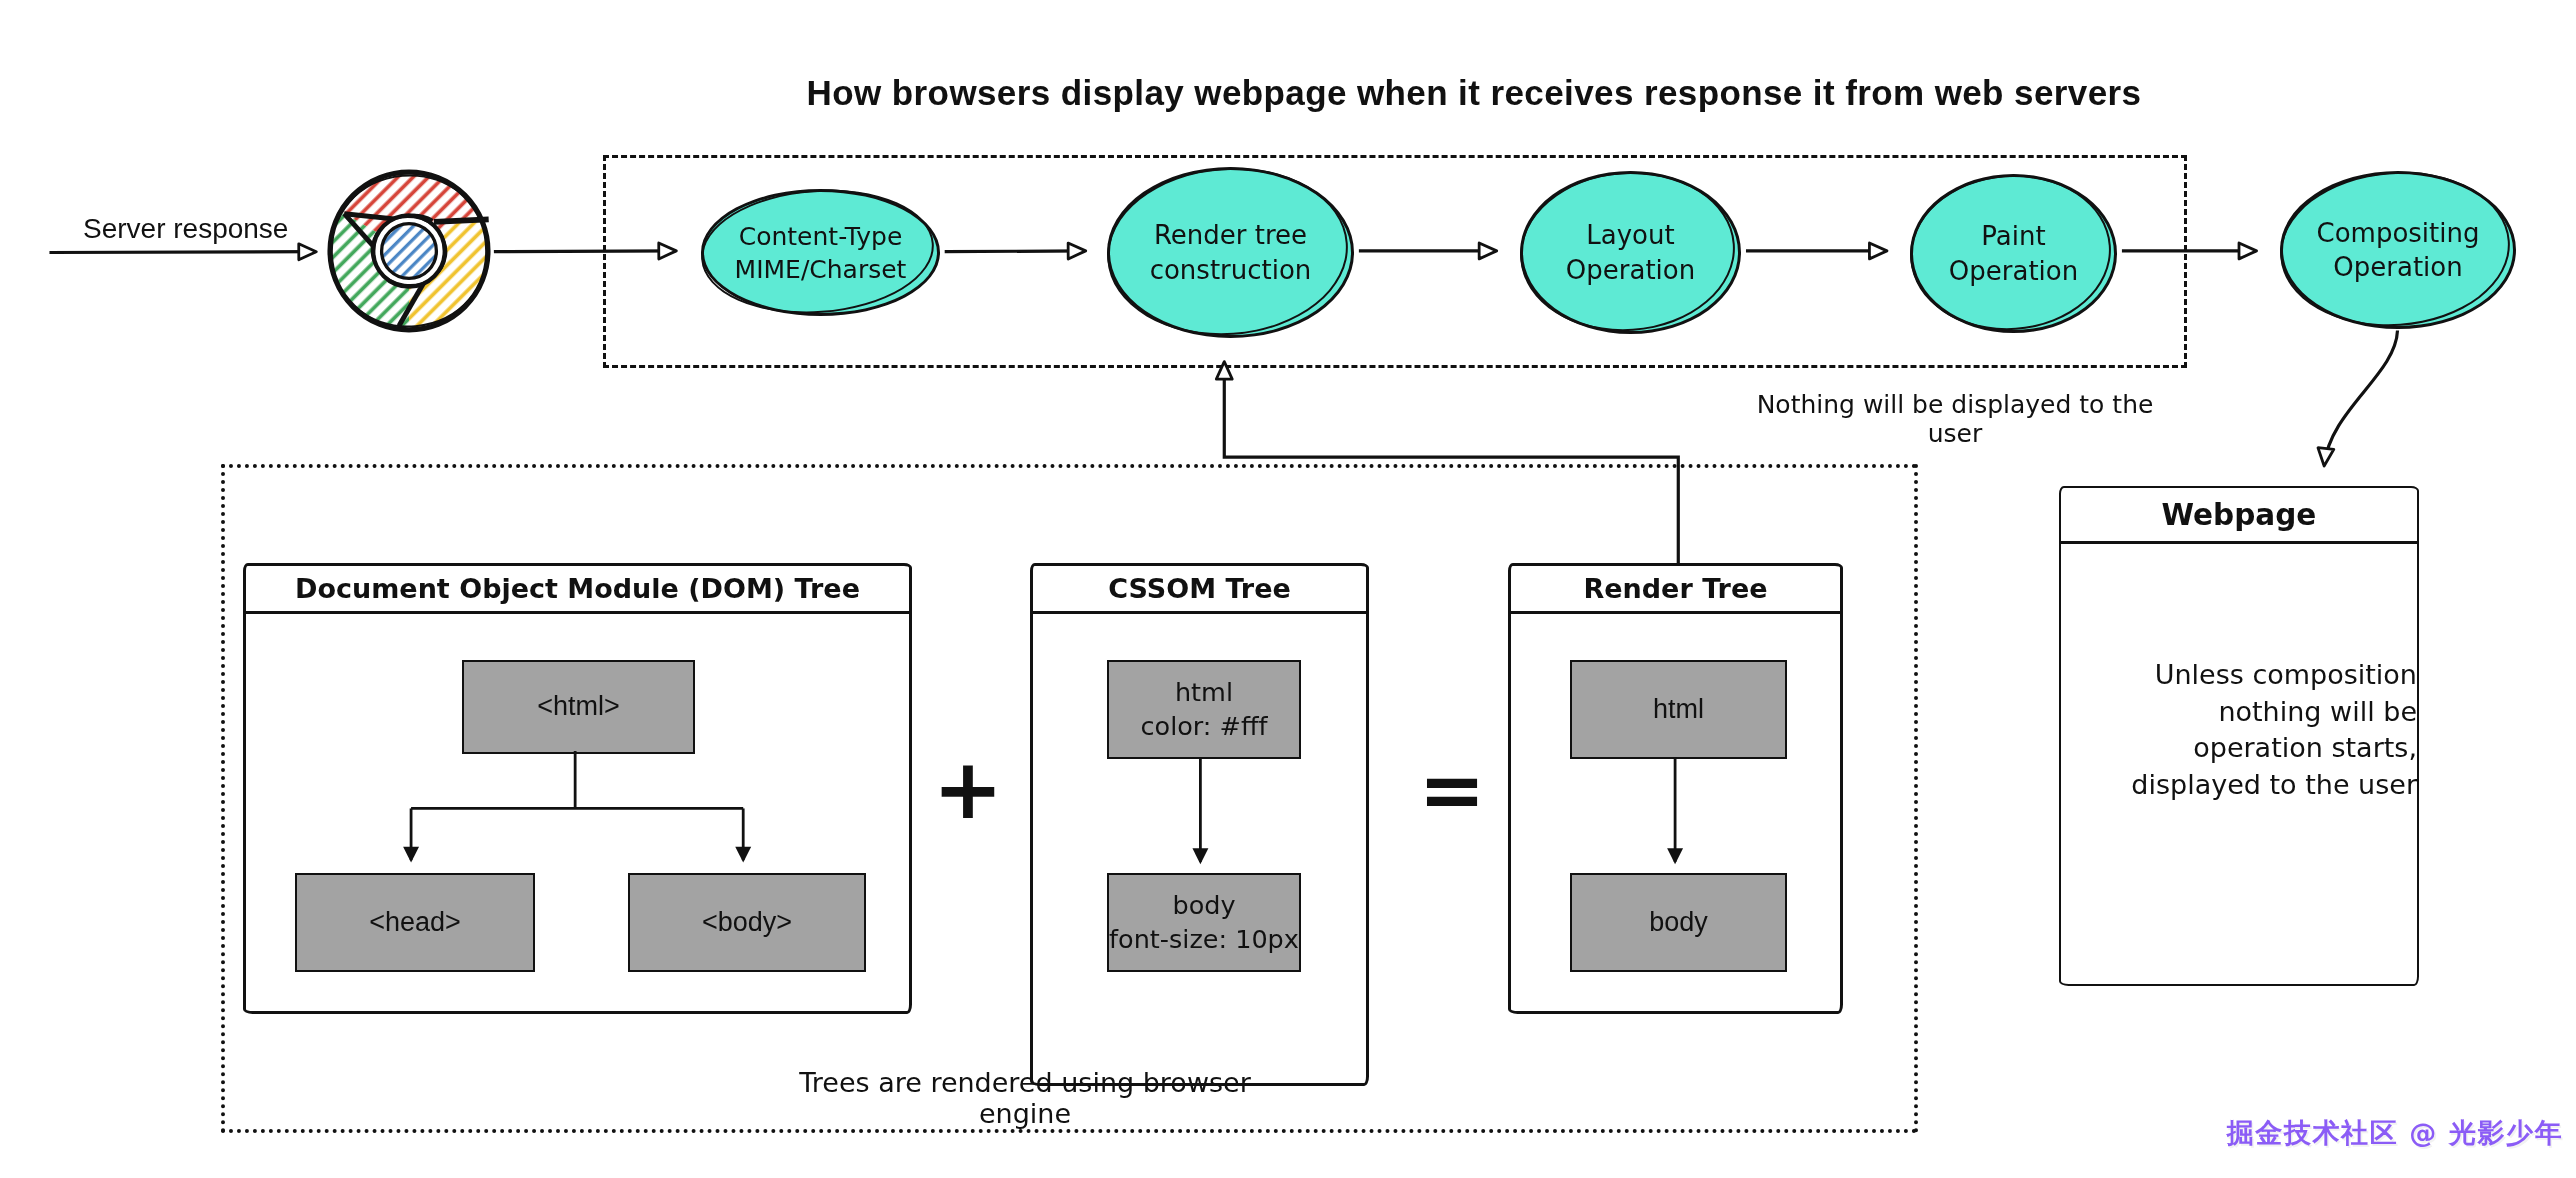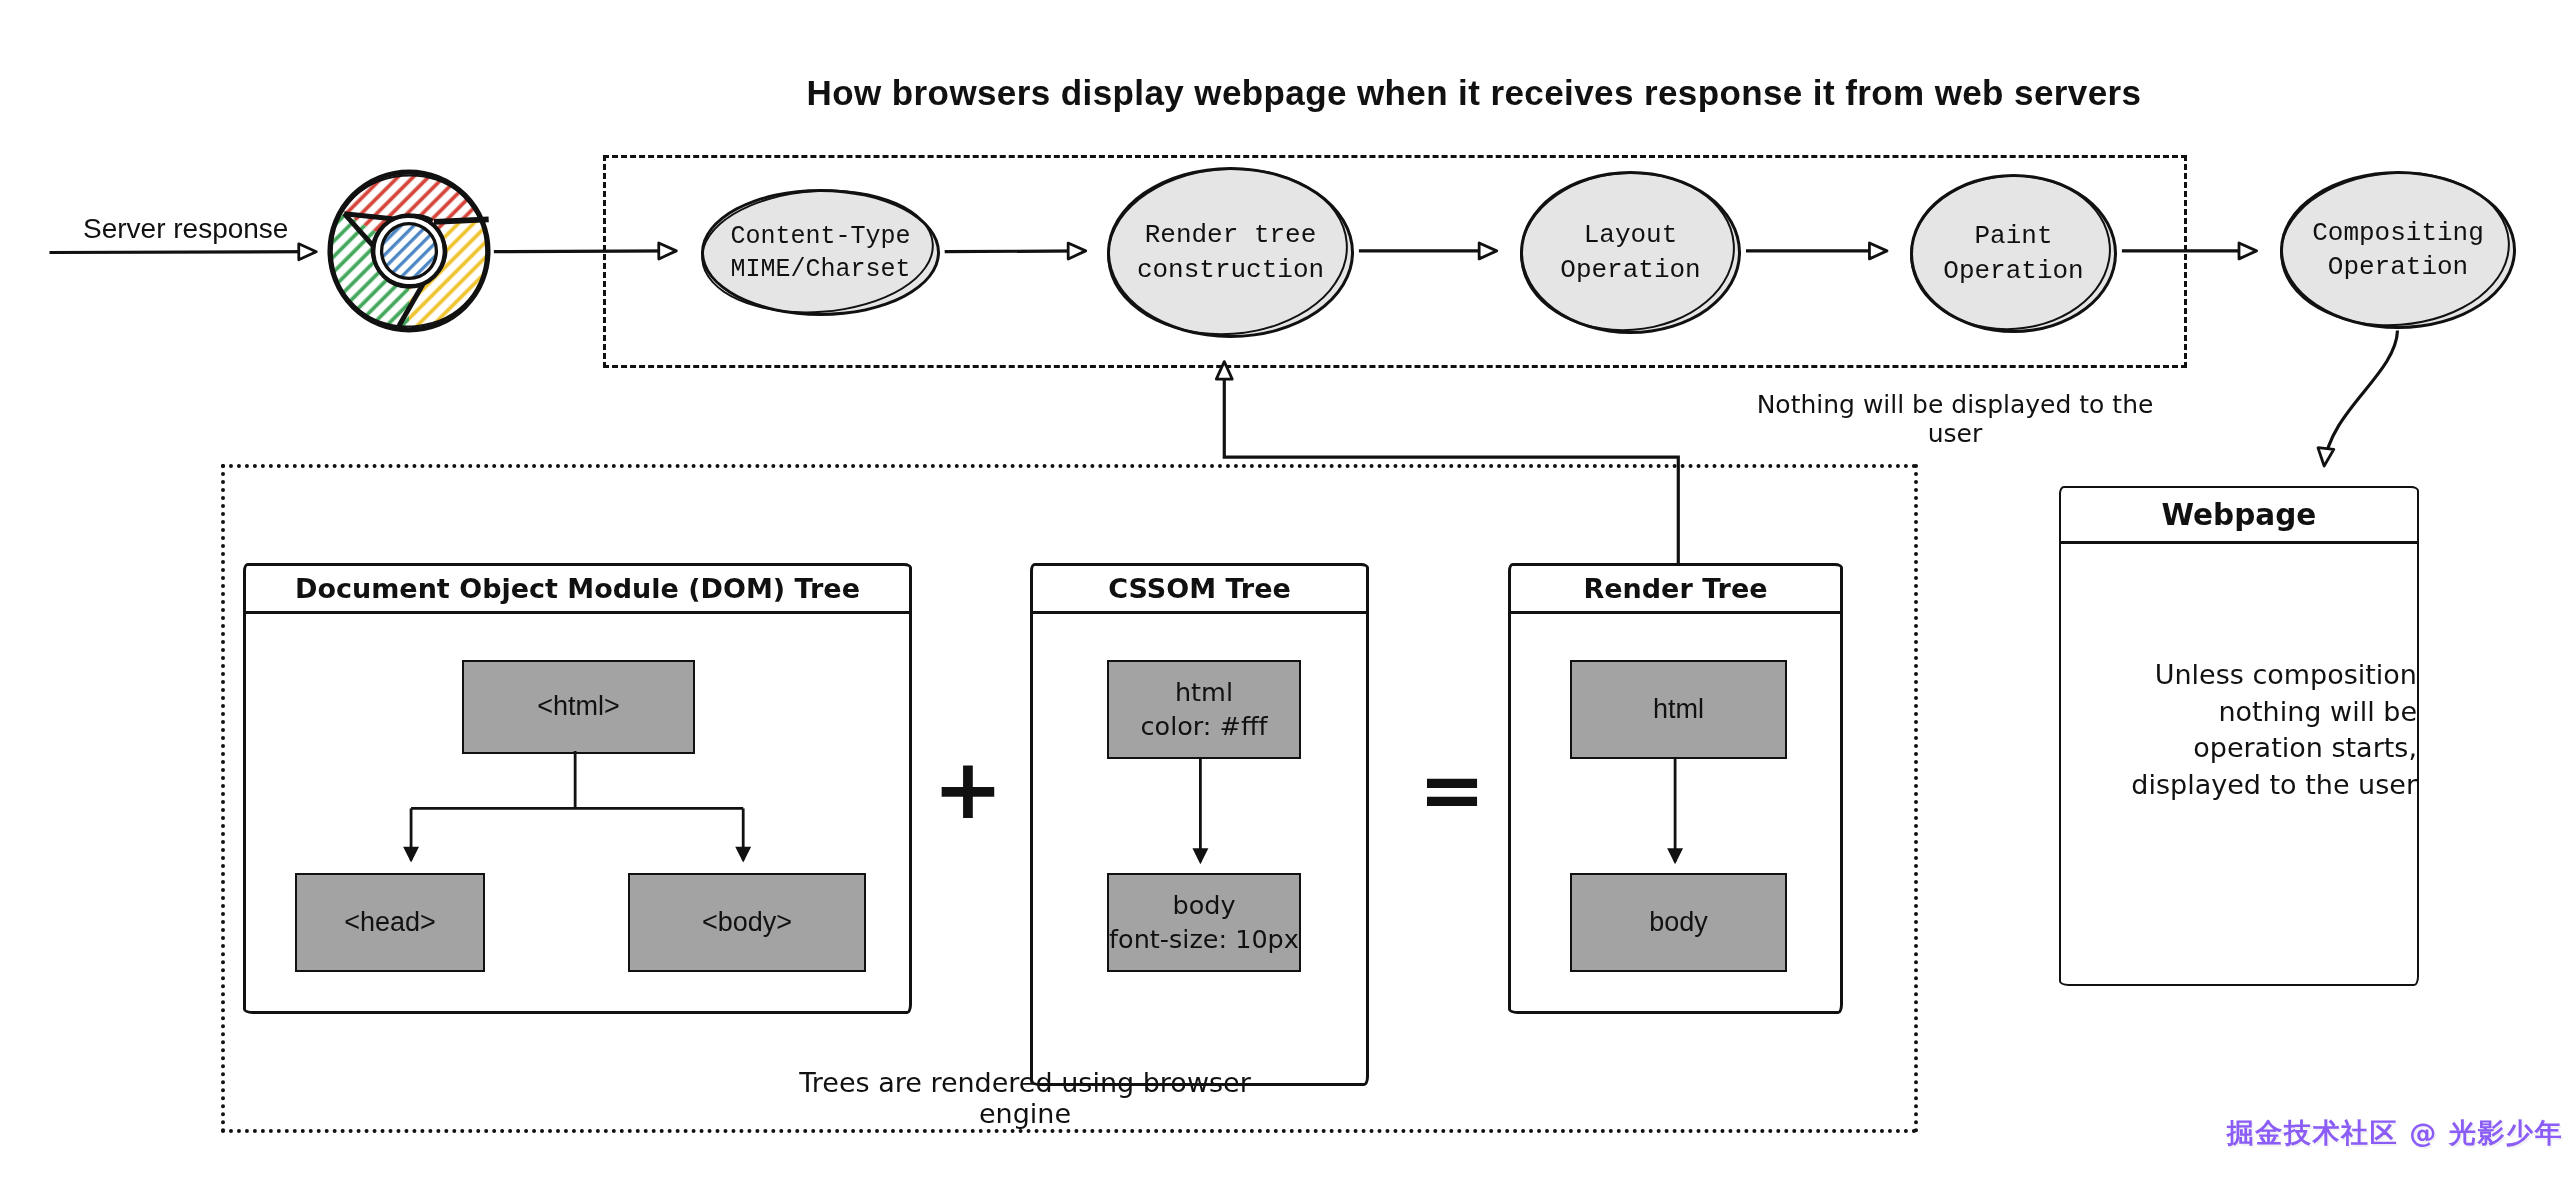--- a/index.html
+++ b/index.html
@@ -24,27 +24,26 @@
   .server-label {
     left: 83px; top: 213px;
     font-family: "Liberation Sans", sans-serif;
     font-size: 28px;
   }
 
   .stage {
     position: absolute;
     border: 3.2px solid var(--ink, #111);
     border-radius: 50%;
-    background: #e5e5e5;
+    background: #5eead4;
     display: flex; flex-direction: column;
     align-items: center; justify-content: center;
     text-align: right;
     font-size: 26px; line-height: 1.32;
     z-index: 3;
-    font-family: Liberation Mono, monospace;
   }
   .stage::before {
     content: ""; position: absolute; inset: -2.4px 3.2px 0.8px -3.2px;
     border: 2px solid var(--ink, #111); border-radius: 50%;
     transform: rotate(-4deg);
     pointer-events: none;
   }
   .stage span { display: block; }
 
   .dashed-box {
@@ -178,21 +177,21 @@
     <span>Operation</span>
   </div>
 
   <div class="abs note" style="left:1744px; top:390px; width:422px;">Nothing will be displayed to the user</div>
 
   <div class="abs dotted-box" style="left:221px; top:464px; width:1697px; height:669px;"></div>
 
   <div class="panel" style="left:243px; top:563px; width:669px; height:451px;">
     <div class="panel-header">Document Object Module (DOM) Tree</div>
     <div class="node" style="left:216px; top:94px; width:233px; height:94px;">&lt;html&gt;</div>
-    <div class="node" style="left:49px; top:307px; width:190px; height:99px;">&lt;head&gt;</div>
+    <div class="node" style="left:49px; top:307px; width:240px; height:99px;">&lt;head&gt;</div>
     <div class="node" style="left:382px; top:307px; width:238px; height:99px;">&lt;body&gt;</div>
   </div>
 
   <div class="sign" style="left:924px; top:729px; width:88px; height:119px; font-size:84px; font-weight:600;">+</div>
 
   <div class="panel" style="left:1030px; top:563px; width:339px; height:523px;">
     <div class="panel-header">CSSOM Tree</div>
     <div class="node comic" style="left:74px; top:94px; width:194px; height:99px;">
       <span>html</span>
       <span>color: #fff</span>

